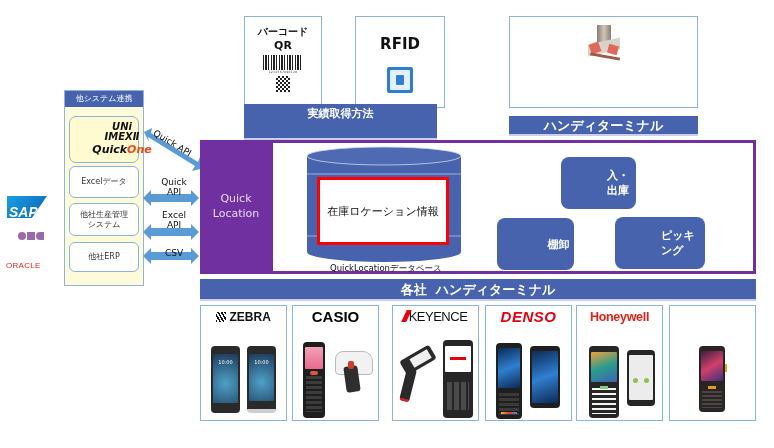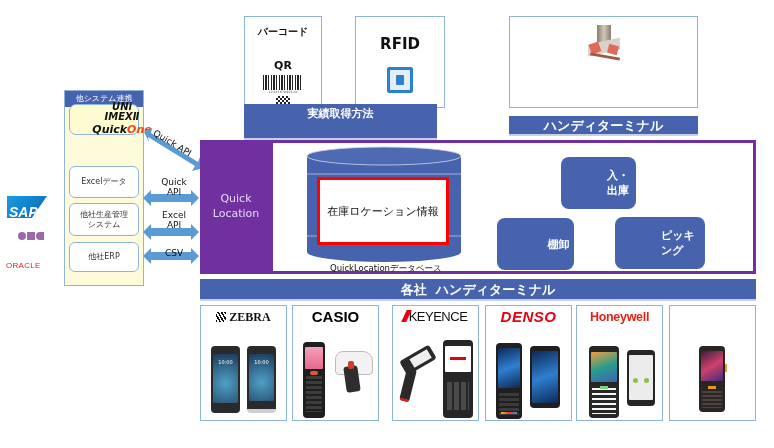--- a/index.html
+++ b/index.html
@@ -2,21 +2,21 @@
 <html><head>
   <meta charset="utf-8">
   <style>
     * { box-sizing: border-box; margin: 0; padding: 0; }
     html, body { width: 774px; height: 448px; background: #ffffff; overflow: hidden; }
     body { position: relative; font-family: "DejaVu Sans", "Liberation Sans", sans-serif; color: #000; }
     .abs { position: absolute; }
 
     
     .topbox { position: absolute; background: #fff; border: 1.5px solid #8fb4dc; text-align: center; }
-    .topbox .ttl { font-weight: bold; color: #111; margin-top: 20px; }
+    .topbox .ttl { font-weight: bold; color: #111; }
     .bluebar { position: absolute; background: #4763ad; color: #fff; font-weight: bold; text-align: center; border-bottom: 2px solid #c9cfe8; }
 
     
     .leftpanel { position: absolute; left: 64px; top: 90px; width: 80px; height: 196px; background: #fdfbd9; border: 1.5px solid #8fb4dc; }
     .leftpanel .hdr { background: #4763ad; color: #fff; font-size: 8px; text-align: center; height: 16px; line-height: 16px; }
     .lbox { position: absolute; left: 5px; width: 70px; background: #fff; border: 1.2px solid #8fb4dc; border-radius: 6px; text-align: center; font-size: 8px; color: #333; display: flex; align-items: center; justify-content: center; line-height: 1.2; }
     .unimex { background: #fffbd0; flex-direction: column; font-family: "DejaVu Sans", sans-serif; font-style: italic; font-weight: bold; }
 
     
     .arrow-label { position: absolute; font-size: 9px; color: #111; text-align: center; line-height: 1.15; }
@@ -74,21 +74,21 @@
 <div class="abs" style="left:18px; top:232px; width:26px; height:10px; display:flex; gap:1px;">
   <div style="width:8px; height:8px; border-radius:50%; background:#9a6aa8;"></div>
   <div style="width:8px; height:8px; background:#9a6aa8;"></div>
   <div style="width:8px; height:8px; background:#9a6aa8; border-radius:4px 0 0 4px;"></div>
 </div>
 <div class="abs" style="left:6px; top:261px; font-size:8px; color:#e3251b; font-family:'Liberation Sans',sans-serif; letter-spacing:0.3px;">ORACLE</div>
 
 <div class="leftpanel">
   <div class="hdr">他システム連携</div>
 </div>
-<div class="lbox unimex" style="left:69px; top:104px; height:31px; border-radius:7px; border-color:#8fb4dc;padding-left:36px;">
+<div class="lbox unimex" style="left:69px; top:116px; height:47px; border-radius:7px; border-color:#8fb4dc;padding-left:36px;">
   <div style="line-height:1; font-size:10px; color:#111;">
     <span>UNi</span>
     <span>IMEXⅡ</span>
   </div>
   <div style="line-height:1.1; font-size:11px; margin-top:2px;">
     <span style="color:#111;">Quick</span><span style="color:#e84a1c;">One</span>
   </div>
 </div>
 <div class="lbox" style="left:69px; top:166px; height:32px;">Excelデータ</div>
 <div class="lbox" style="left:69px; top:203px; height:33px; white-space:pre-line;">
@@ -136,21 +136,21 @@
 <div class="op" style="left:497px; top:218px; width:77px; height:52px;">
   <span>棚卸</span>
 </div>
 <div class="op" style="left:615px; top:217px; width:90px; height:52px;">
   <span>ピッキング</span>
 </div>
 
 <div class="bluebar" style="left:200px; top:279px; width:556px; height:22px; font-size:13px; line-height:21px; white-space:pre;">各社  ハンディターミナル</div>
 
 <div class="dev" style="left:200px;">
-  <div class="logo" style="font-size:12px; font-family:Liberation Serif, serif;">
+  <div class="logo" style="font-size:12px; font-family:Liberation Sans, sans-serif;">
     <span style="display:inline-block; width:10px; height:10px; background:repeating-linear-gradient(60deg,#111 0 1.5px,#fff 1.5px 3px); vertical-align:-1px;"></span>
     <span style="color:#111;">ZEBRA</span>
   </div>
   <div class="phone" style="left:10px; top:40px; width:29px; height:67px; background:#2a2a2a;">
     <div class="scr" style="top:8px; bottom:10px; background:radial-gradient(circle at 50% 60%,#4fa0c8,#1c3a58);"></div>
     <span style="position:absolute; left:0; right:0; top:13px; text-align:center; color:#fff; font-size:5px;">10:00</span>
   </div>
   <div class="phone" style="left:46px; top:40px; width:29px; height:67px; background:#2a2a2a; border-bottom:4px solid #cfcfcf;">
     <div class="scr" style="top:8px; bottom:8px; background:radial-gradient(circle at 50% 60%,#4fa0c8,#1c3a58);"></div>
     <span style="position:absolute; left:0; right:0; top:13px; text-align:center; color:#fff; font-size:5px;">10:00</span>

